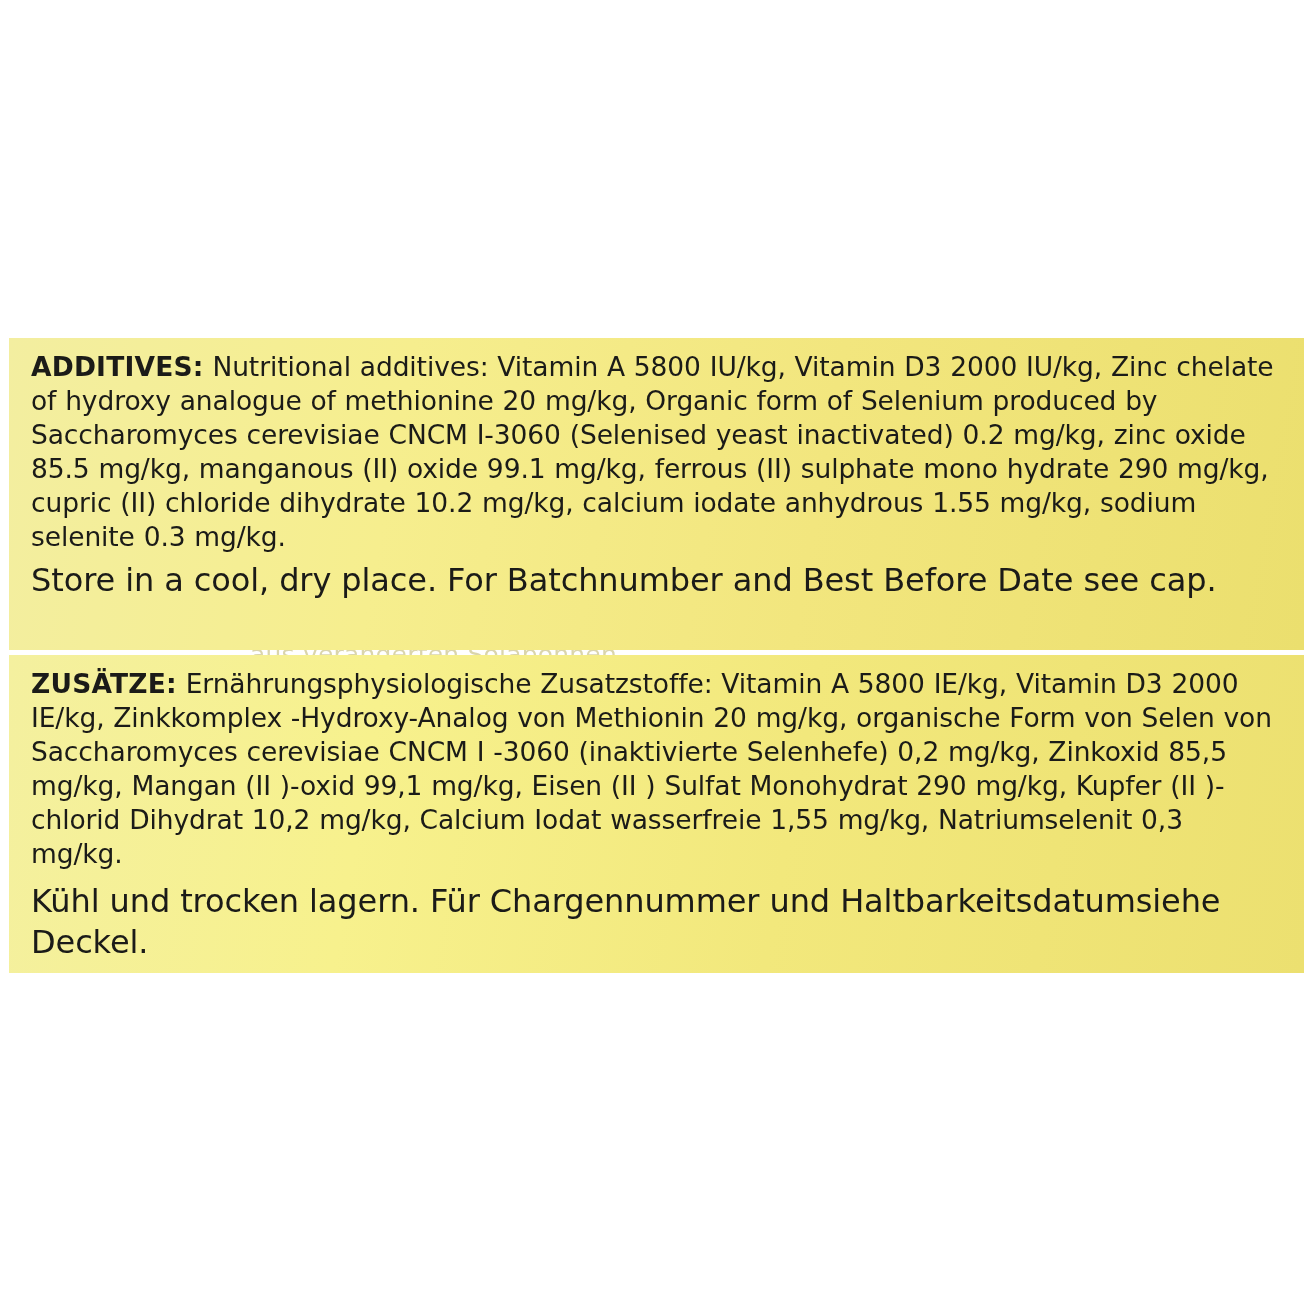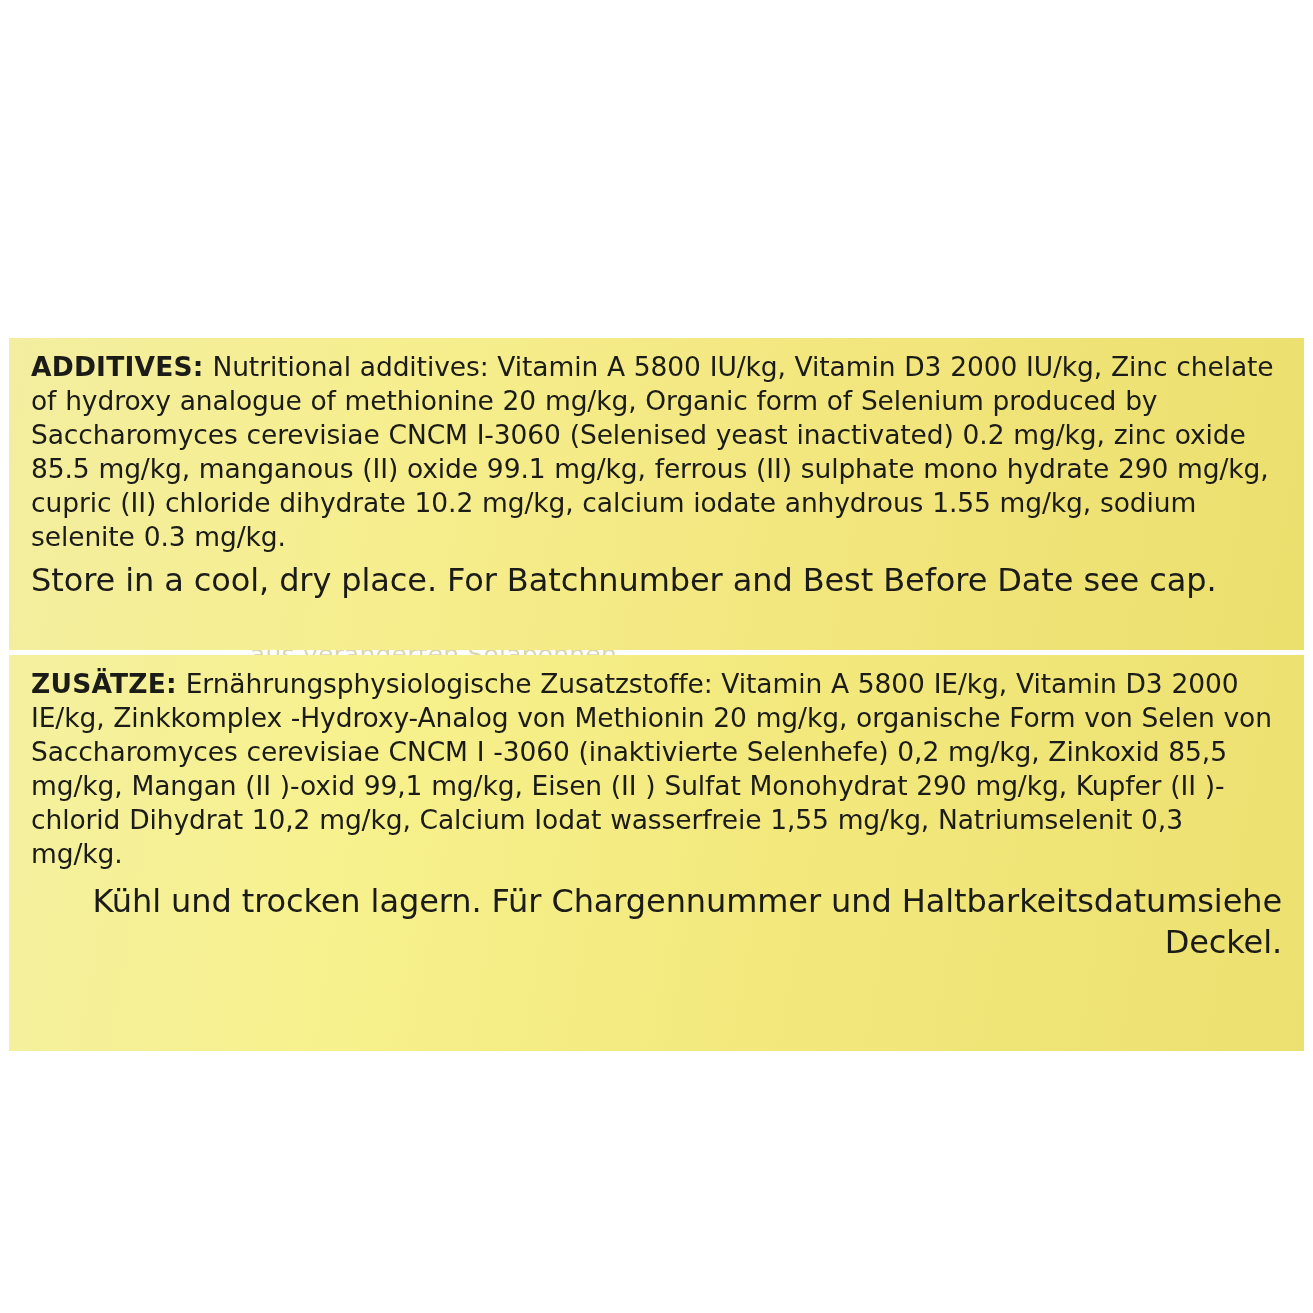--- a/index.html
+++ b/index.html
@@ -32,21 +32,21 @@
     box-sizing: border-box;
     padding: 12px 13px 10px 22px;
     overflow: hidden;
   }
   
   .panel-de {
     position: absolute;
     left: 9px;
     top: 655px;
     width: 1295px;
-    height: 396px;
+    height: 318px;
     background: linear-gradient(100deg, #f4f09f 0%, #f7f18d 28%, #f2e87c 60%, #ece070 100%);
     box-sizing: border-box;
     padding: 12px 22px 10px 22px;
     overflow: hidden;
   }
 
   
   .ghost-line {
     position: absolute;
     left: 250px;
@@ -77,21 +77,20 @@
   }
   .storage {
     color: #1b1b18;
     font-size: 32px;
     line-height: 1.285;
     letter-spacing: -0.1px;
     margin: 6px 0 0 0;
   }
   .storage-de {
     margin-top: 10px;
-    text-align: right;
   }
 </style>
 </head>
 <body>
 
 <div class="label-wrap">
 
   <div class="ghost-line">aus veränderten Sojabohnen.</div>
 
   <div class="panel-en">

